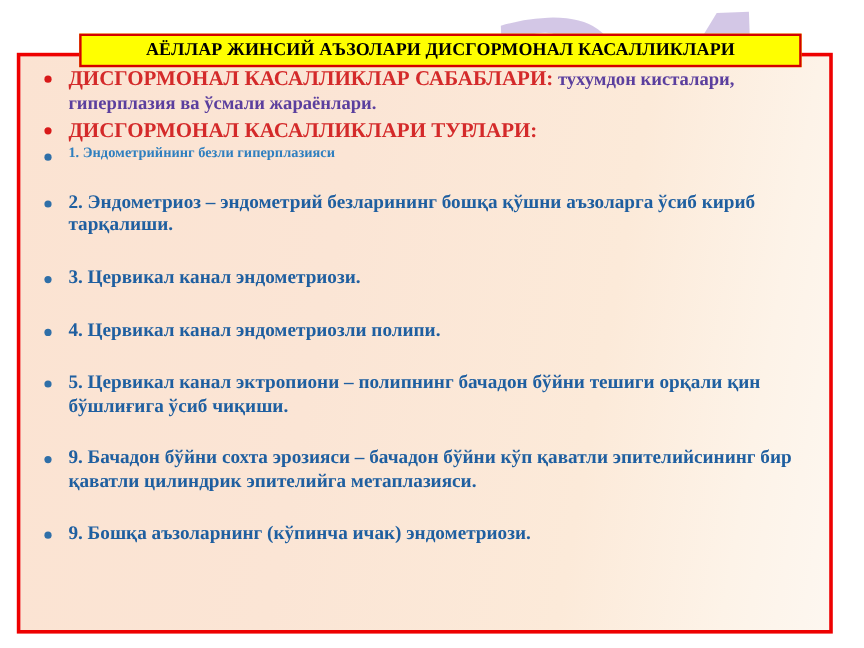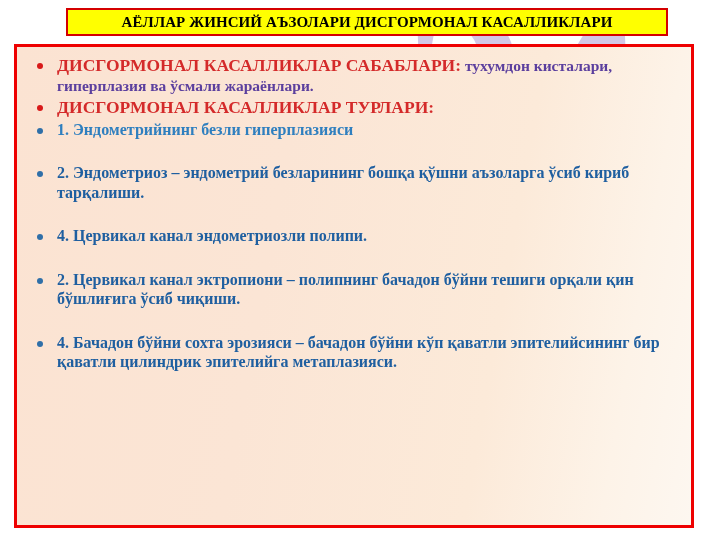--- a/index.html
+++ b/index.html
@@ -56,21 +56,21 @@
     opacity: 0.55;
     transform: rotate(-23deg);
     transform-origin: left top;
     white-space: nowrap;
   }
 
   
   .title-box {
     position: absolute;
     left: 66px;
-    top: 8px;
+    top: 28px;
     width: 602px;
     height: 28px;
     background: #ffff00;
     border: 2px solid #d40000;
     box-sizing: border-box;
     display: flex;
     align-items: center;
     justify-content: center;
     z-index: 5;
   }
@@ -151,21 +151,21 @@
     font-size: 15.5px;
   }
   
   .t-blue {
     color: #1f5fa0;
     font-size: 16px;
     margin-top: 24px;
   }
   .t-blue-1 {
     color: #2f7fbf;
-    font-size: 16px;
+    font-size: 12px;
   }
 
   .bullet-body {
     display: block;
   }
 </style>
 </head>
 <body>
 
 <div class="slide">
@@ -183,49 +183,57 @@
     <div class="panel-inner">
       <ul class="bullets">
 
         <li class="bullet red-dot">
           <span class="dot"></span>
           <span class="bullet-body line"><span class="t-head">ДИСГОРМОНАЛ КАСАЛЛИКЛАР САБАБЛАРИ</span><span class="t-head">:</span><span class="t-purple"> тухумдон кисталари, гиперплазия ва ўсмали жараёнлари.</span></span>
         </li>
 
         <li class="bullet red-dot">
           <span class="dot"></span>
-          <span class="bullet-body line"><span class="t-head">ДИСГОРМОНАЛ КАСАЛЛИКЛАР ТУРЛАРИ</span><span class="t-head">:</span></span>
+          <span class="bullet-body line"><span class="t-head">ДИСГОРМОНАЛ КАСАЛЛИКЛАРИ ТУРЛАРИ</span><span class="t-head">:</span></span>
         </li>
 
         <li class="bullet">
           <span class="dot"></span>
           <span class="bullet-body line t-blue-1">1. Эндометрийнинг безли гиперплазияси</span>
         </li>
 
         <li class="bullet">
           <span class="dot"></span>
           <span class="bullet-body line t-blue">2.  Эндометриоз – эндометрий безларининг бошқа қўшни аъзоларга ўсиб кириб тарқалиши.</span>
         </li>
 
+        <li class="bullet">
+          <span class="dot"></span>
+          <span class="bullet-body line t-blue">3.  Цервикал канал эндометриози.</span>
+        </li>
 
         <li class="bullet">
           <span class="dot"></span>
           <span class="bullet-body line t-blue">4. Цервикал канал эндометриозли полипи.</span>
         </li>
 
         <li class="bullet">
           <span class="dot"></span>
-          <span class="bullet-body line t-blue">2. Цервикал канал эктропиони – полипнинг бачадон бўйни тешиги орқали қин бўшлиғига ўсиб чиқиши.</span>
-        </li>
-
-        <li class="bullet">
-          <span class="dot"></span>
-          <span class="bullet-body line t-blue">4.  Бачадон бўйни сохта эрозияси – бачадон бўйни кўп қаватли эпителийсининг бир қаватли цилиндрик эпителийга метаплазияси.</span>
-        </li>
-
-
-
+          <span class="bullet-body line t-blue">5. Цервикал канал эктропиони – полипнинг бачадон бўйни тешиги орқали қин бўшлиғига ўсиб чиқиши.</span>
+        </li>
+
+        <li class="bullet">
+          <span class="dot"></span>
+          <span class="bullet-body line t-blue">9.  Бачадон бўйни сохта эрозияси – бачадон бўйни кўп қаватли эпителийсининг бир қаватли цилиндрик эпителийга метаплазияси.</span>
+        </li>
+
+
+
+        <li class="bullet">
+          <span class="dot"></span>
+          <span class="bullet-body line t-blue">9.  Бошқа аъзоларнинг (кўпинча ичак) эндометриози.</span>
+        </li>
 
       </ul>
     </div>
   </div>
 
 </div>
 
 </body></html>

